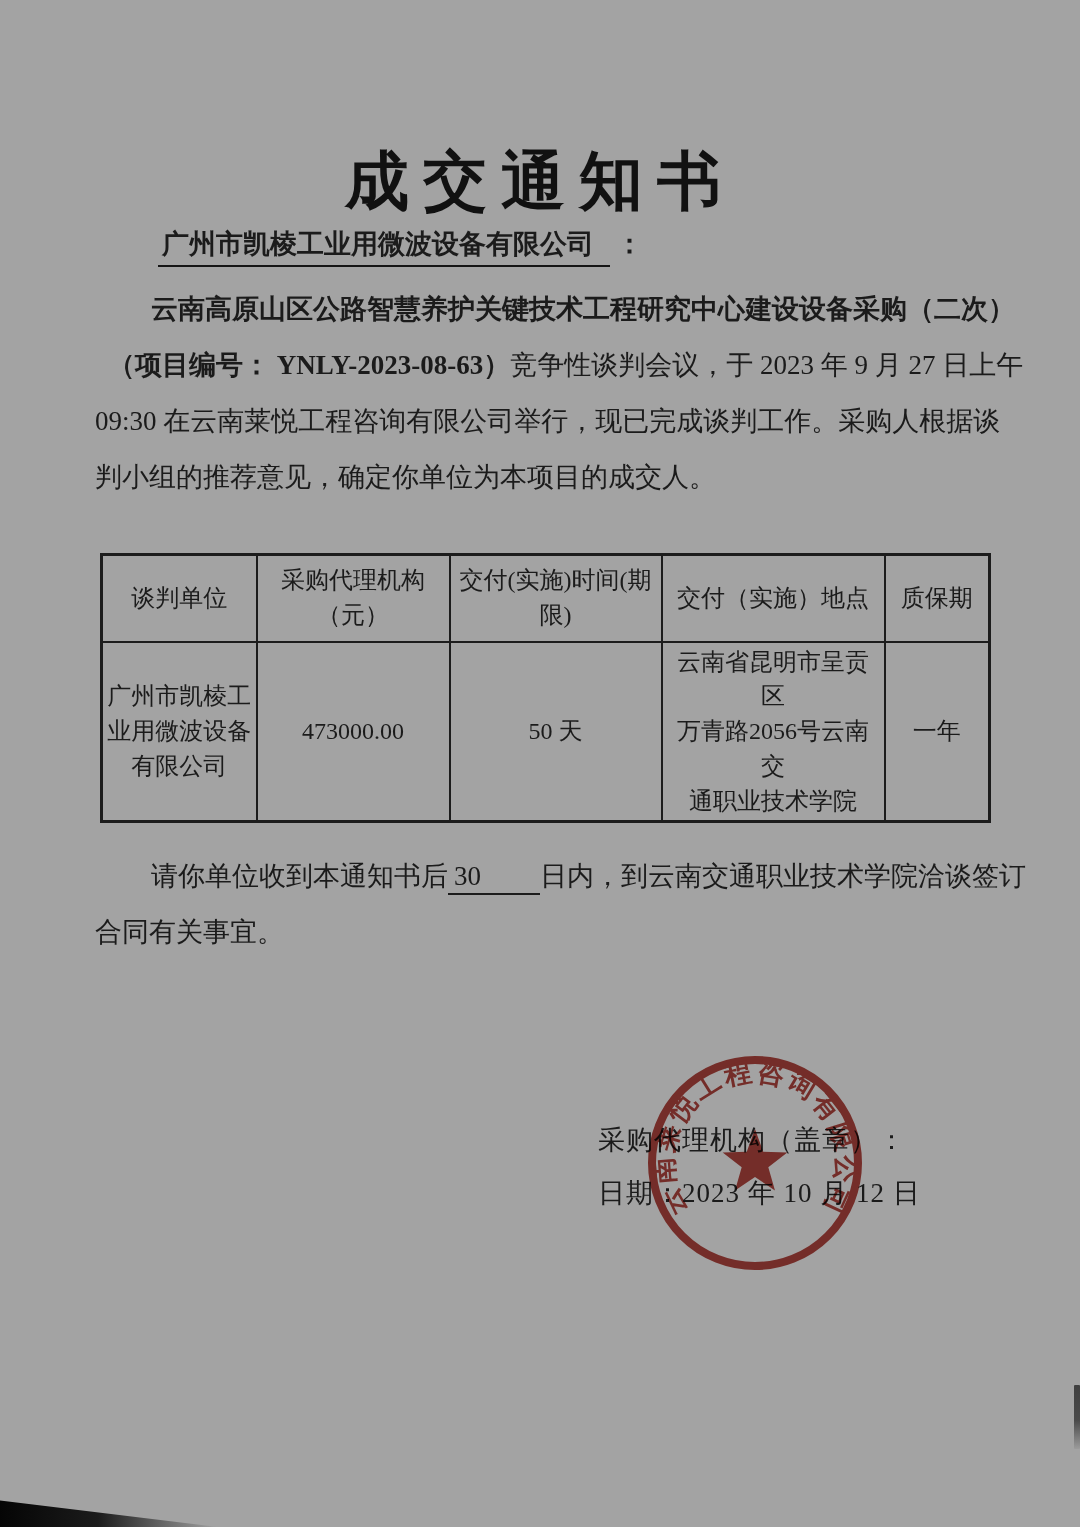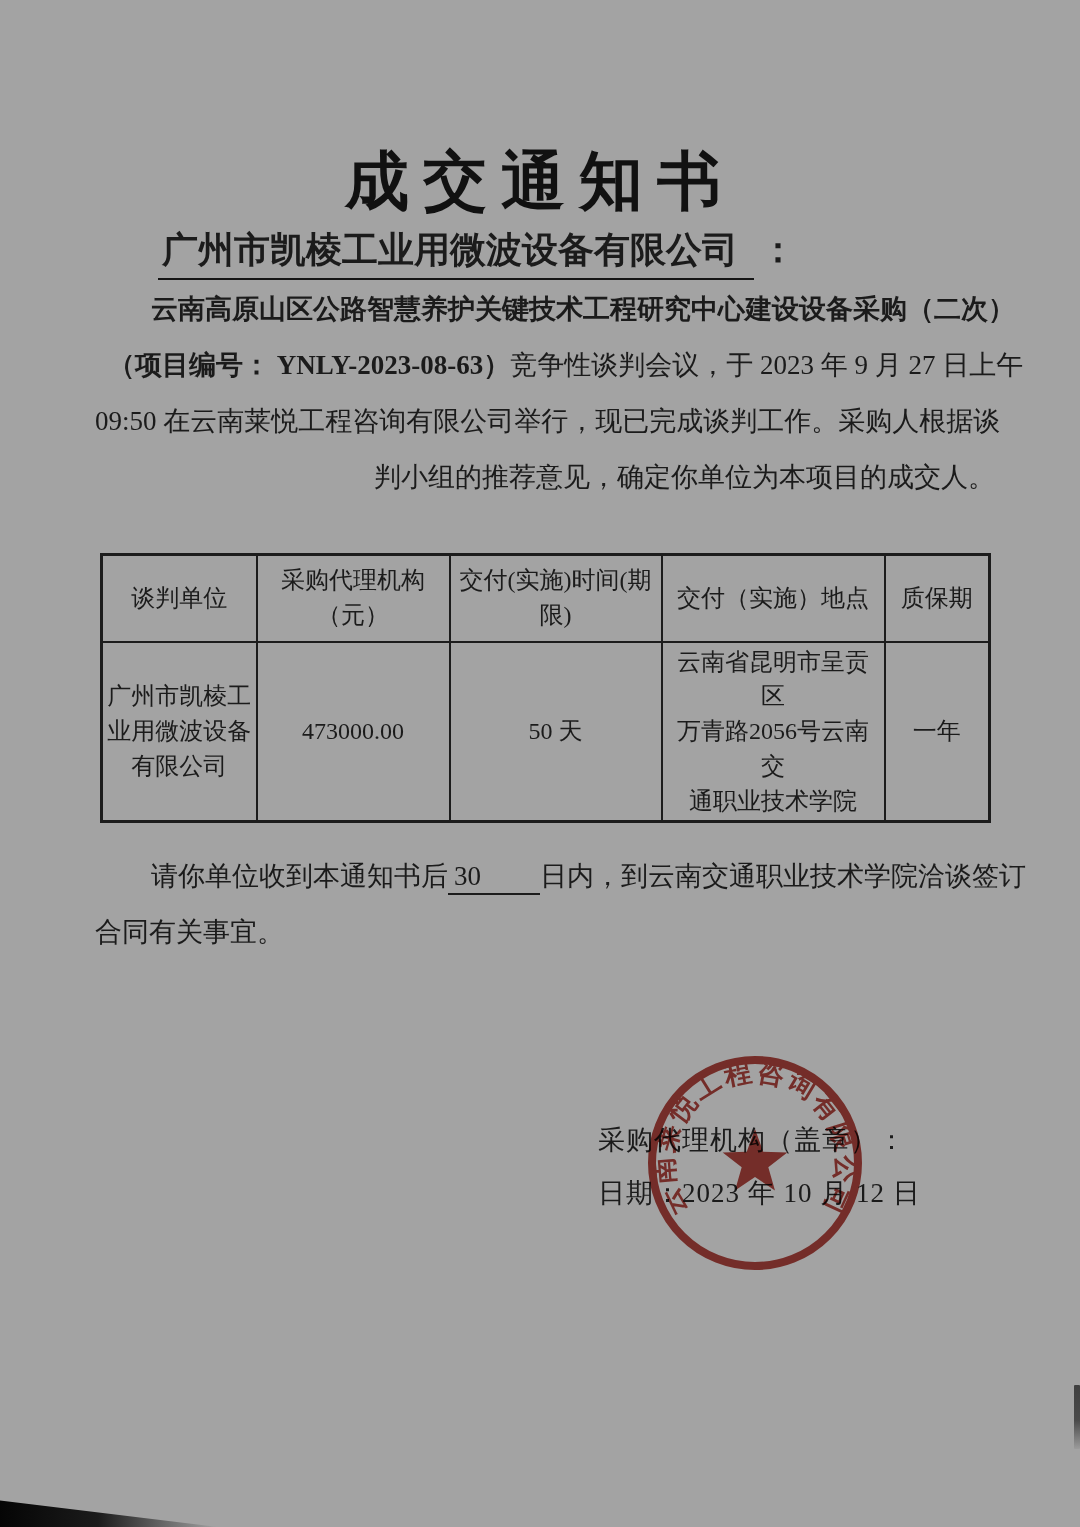--- a/index.html
+++ b/index.html
@@ -18,21 +18,21 @@
     top:138px; left:0; width:1080px;
     text-align:center;
     font-size:64px; font-weight:700;
     letter-spacing:14px;
     color:#111;
     margin:0;
   }
 
   .addressee {
     top:226px; left:158px;
-    font-size:36px; font-weight:700;
+    font-size:27px; font-weight:700;
     white-space:nowrap;
   }
   .addressee .addr-name {
     border-bottom:2px solid #151515;
     padding:0 16px 3px 4px;
     display:inline-block;
   }
   .addressee .addr-colon { margin-left:6px; }
 
   .bodyline {
@@ -110,22 +110,22 @@
   <div class="abs addressee">
     <span class="addr-name">广州市凯棱工业用微波设备有限公司</span><span class="addr-colon">：</span>
   </div>
 
   <div class="abs bodyline b" style="top:291px;text-align:right;">
     <span class="indent">云南高原山区公路智慧养护关键技术工程研究中心建设设备采购（二次）</span>
   </div>
   <div class="abs bodyline" style="top:347px; left:108px;">
     <span class="b">（项目编号： YNLY-2023-08-63）</span><span>竞争性谈判会议，于 2023 年 9 月 27 日上午</span>
   </div>
-  <div class="abs bodyline" style="top:403px;">09:50 在云南莱悦工程咨询有限公司举行，现已完成谈判工作。采购人根据谈</div>
-  <div class="abs bodyline" style="top:459px;text-align:right;">判小组的推荐意见，确定你单位为本项目的成交人。</div>
+  <div class="abs bodyline" style="top:403px;">09:30 在云南莱悦工程咨询有限公司举行，现已完成谈判工作。采购人根据谈</div>
+  <div class="abs bodyline" style="top:459px;">判小组的推荐意见，确定你单位为本项目的成交人。</div>
 
   <table class="award">
     <colgroup>
       <col style="width:155px">
         <col style="width:193px">
         <col style="width:212px">
         <col style="width:223px">
         <col style="width:105px">
     </colgroup>
     <tbody>

